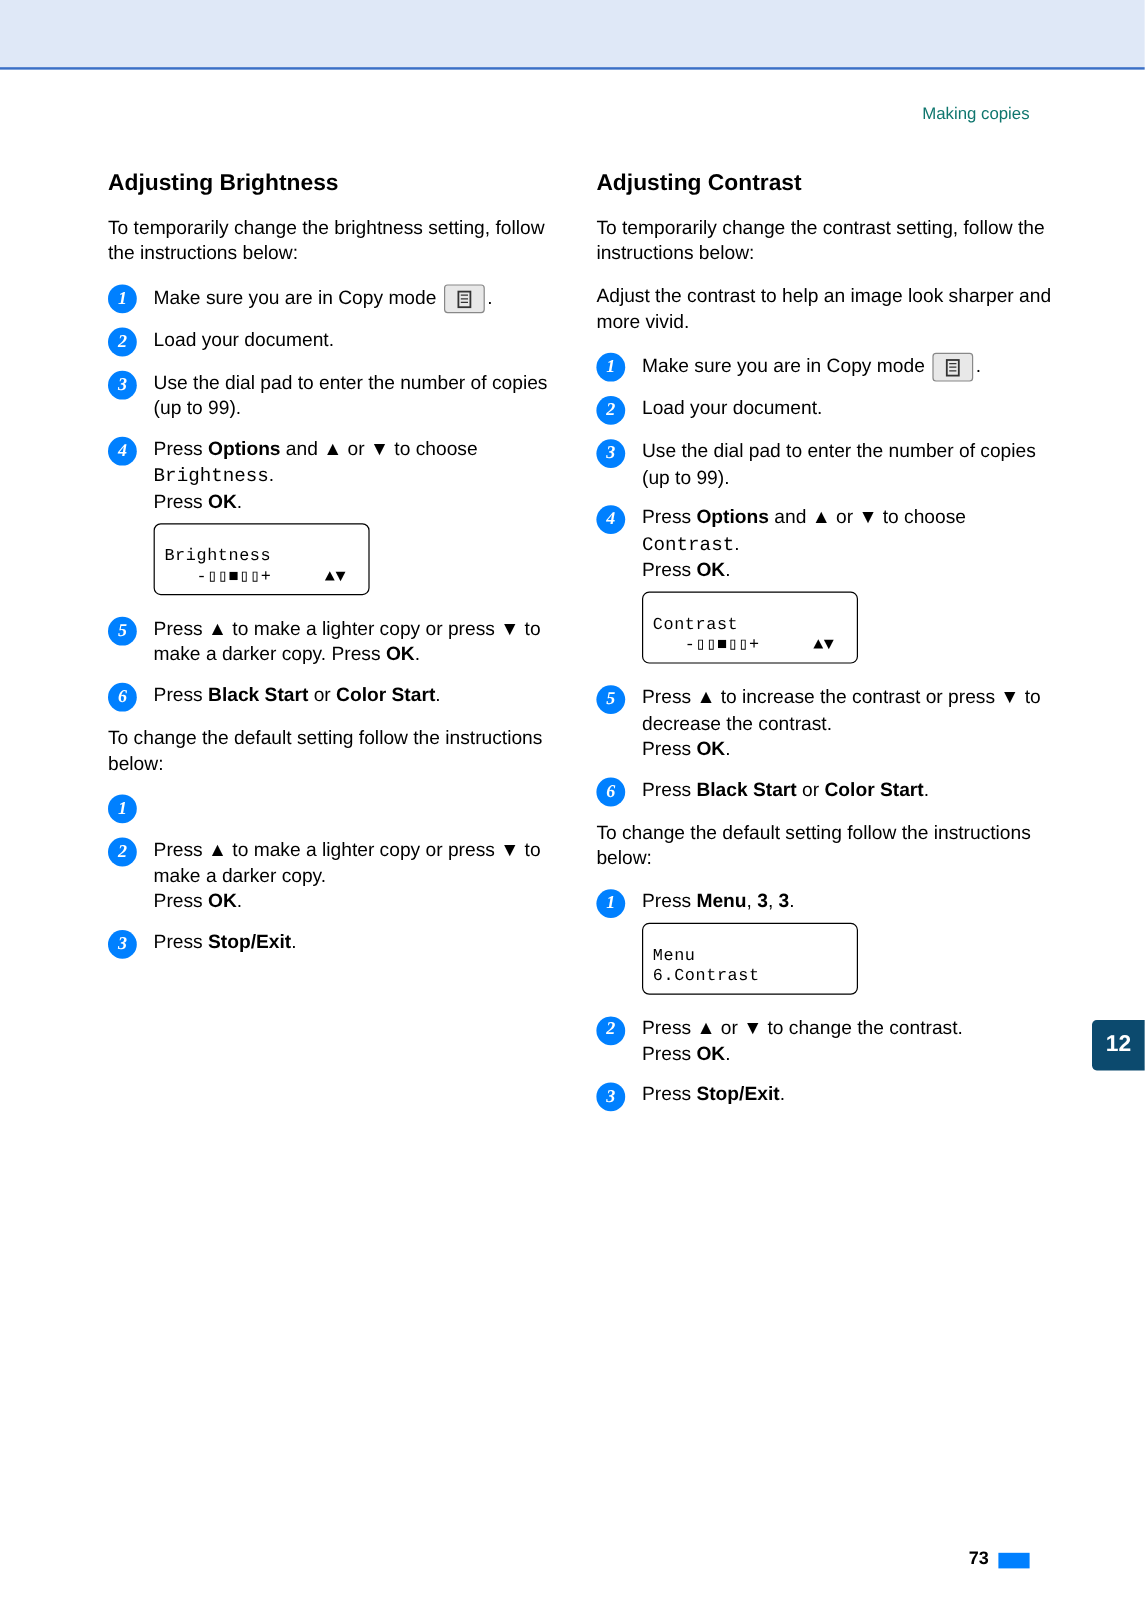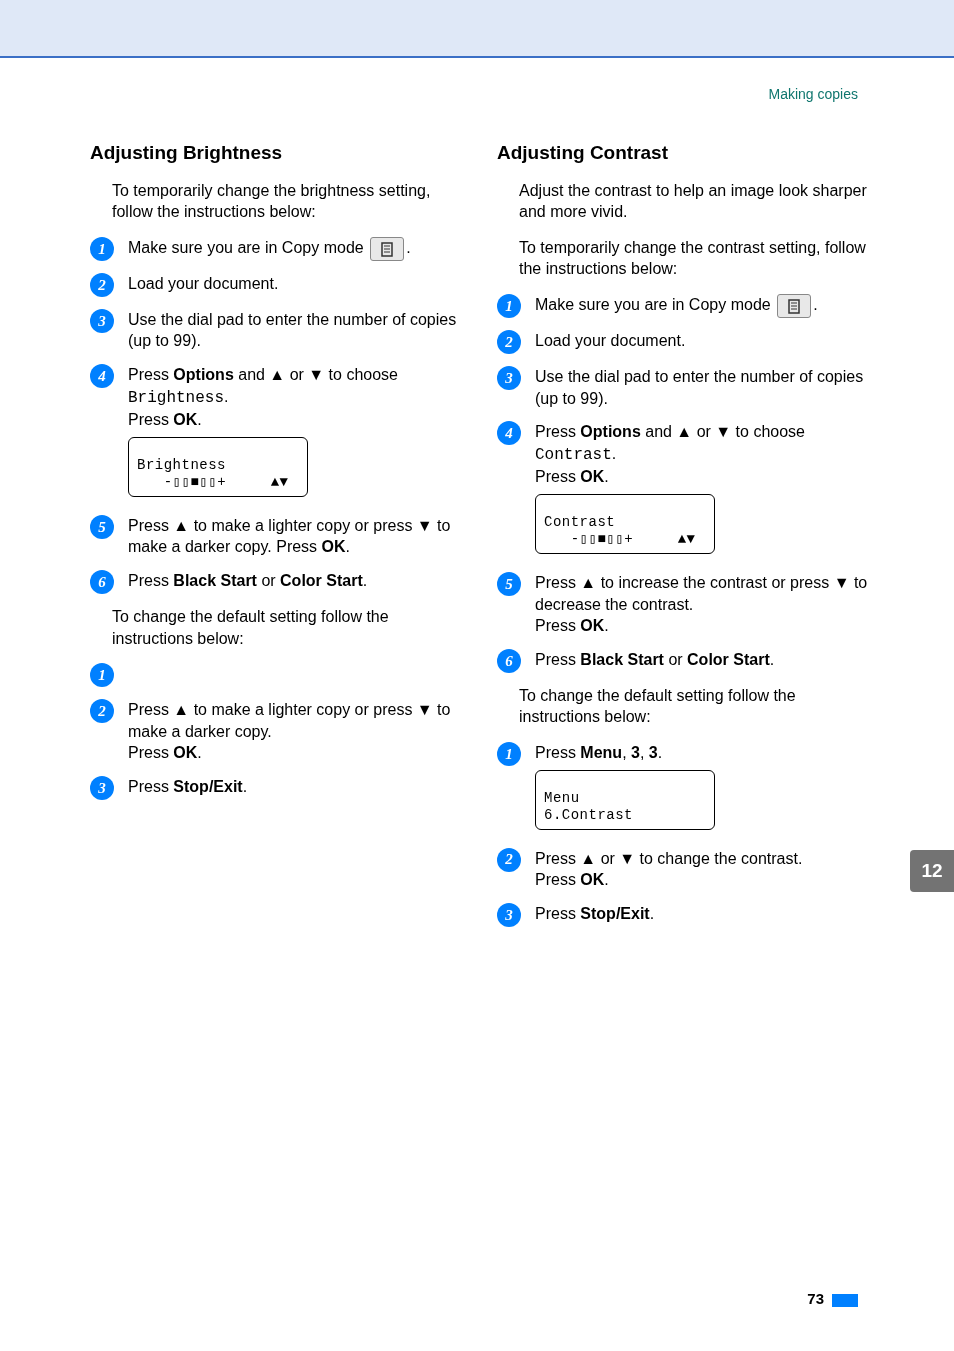--- a/index.html
+++ b/index.html
@@ -30,21 +30,21 @@
   }
   .col {
     flex: 1;
     line-height: 1.35;
   }
   h3 {
     font-size: 19px;
     font-weight: bold;
     margin-bottom: 14px;
   }
-  .para { margin-bottom: 14px; margin-left: 22px; }
+  .para { margin-bottom: 14px; }
   .step {
     display: flex;
     align-items: flex-start;
     gap: 14px;
     margin-bottom: 12px;
   }
   .bullet-num {
     flex: 0 0 24px;
     width: 24px;
     height: 24px;
@@ -85,21 +85,21 @@
     line-height: 1.25;
     letter-spacing: 0.5px;
     white-space: pre;
   }
   .tab {
     position: absolute;
     right: 0;
     top: 850px;
     width: 44px;
     height: 42px;
-    background: #737373;
+    background: #0c4a6e;
     color: #fff;
     font-size: 19px;
     font-weight: bold;
     display: flex;
     align-items: center;
     justify-content: center;
     border-top-left-radius: 4px;
     border-bottom-left-radius: 4px;
   }
   .footer {
@@ -190,22 +190,22 @@
     <div class="step">
       <div class="bullet-num">3</div>
       <div class="step-body">
         <span>Press </span><span class="bold">Stop/Exit</span><span>.</span>
       </div>
     </div>
   </div>
 
   <div class="col">
     <h3>Adjusting Contrast</h3>
+    <p class="para">To temporarily change the contrast setting, follow the instructions below:</p>
     <p class="para">Adjust the contrast to help an image look sharper and more vivid.</p>
-    <p class="para">To temporarily change the contrast setting, follow the instructions below:</p>
 
     <div class="step">
       <div class="bullet-num">1</div>
       <div class="step-body">
         <span>Make sure you are in Copy mode </span><span class="copy-icon"><svg width="16" height="18" viewBox="0 0 16 18">
               <rect x="2" y="2" width="10" height="13" fill="none" stroke="#333" stroke-width="1.5"></rect>
               <line x1="4" y1="5" x2="10" y2="5" stroke="#333"></line>
               <line x1="4" y1="8" x2="10" y2="8" stroke="#333"></line>
               <line x1="4" y1="11" x2="10" y2="11" stroke="#333"></line>
             </svg></span><span>.</span>

